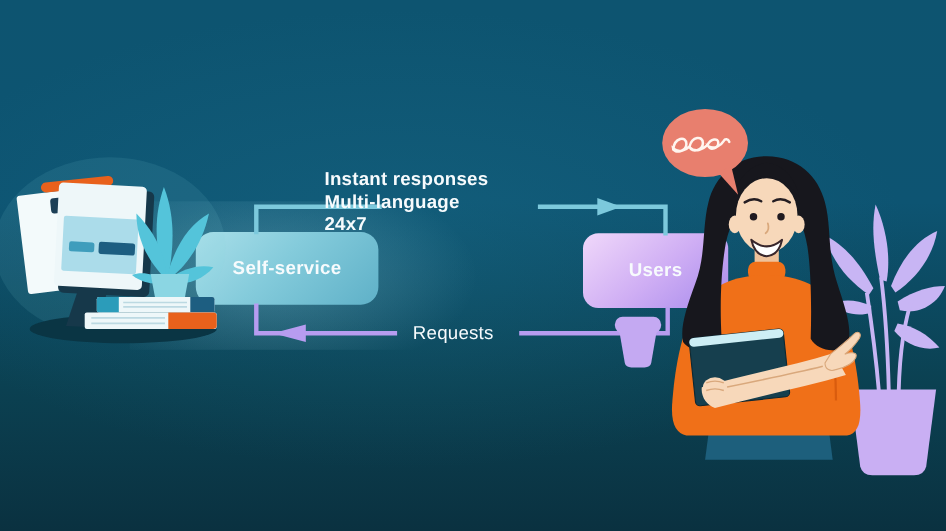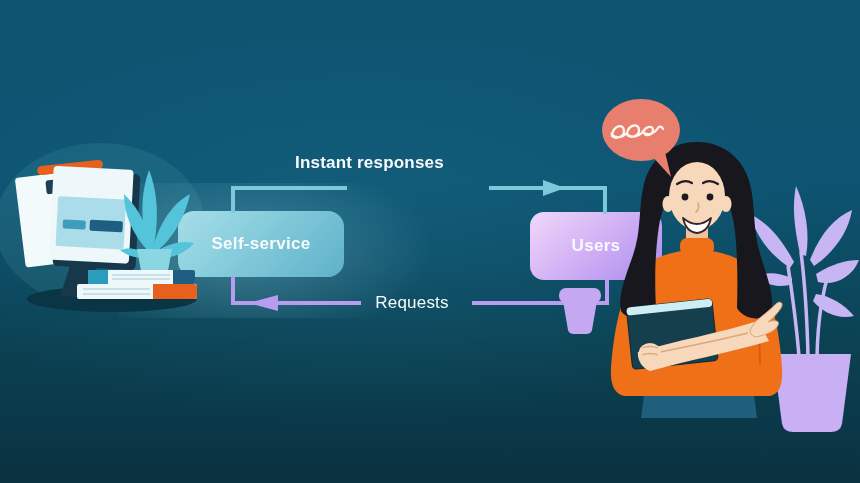--- a/index.html
+++ b/index.html
@@ -155,17 +155,19 @@
         <path fill="none" stroke="#fff5ef" stroke-width="2.3" stroke-linecap="round" d="M612 136 C613 125 624 123 624 131 C624 138 613 140 612 135
                  C617 139 623 137 627 133 C629 124 639 123 639 130 C639 137 629 139 627 134
                  C632 139 639 136 643 132 C646 126 653 125 653 130 C653 135 646 137 644 133
                  C649 136 655 133 658 128 C659 126 662 126 663 129"></path>
       </g>
     </g>
   </svg>
 
   <div class="flow-labels">
     <div>Instant responses</div>
+    <div>Multi-language</div>
+    <div>24x7</div>
   </div>
 
   <div class="return-label">Requests</div>
 
 </div>
 
 </body></html>

